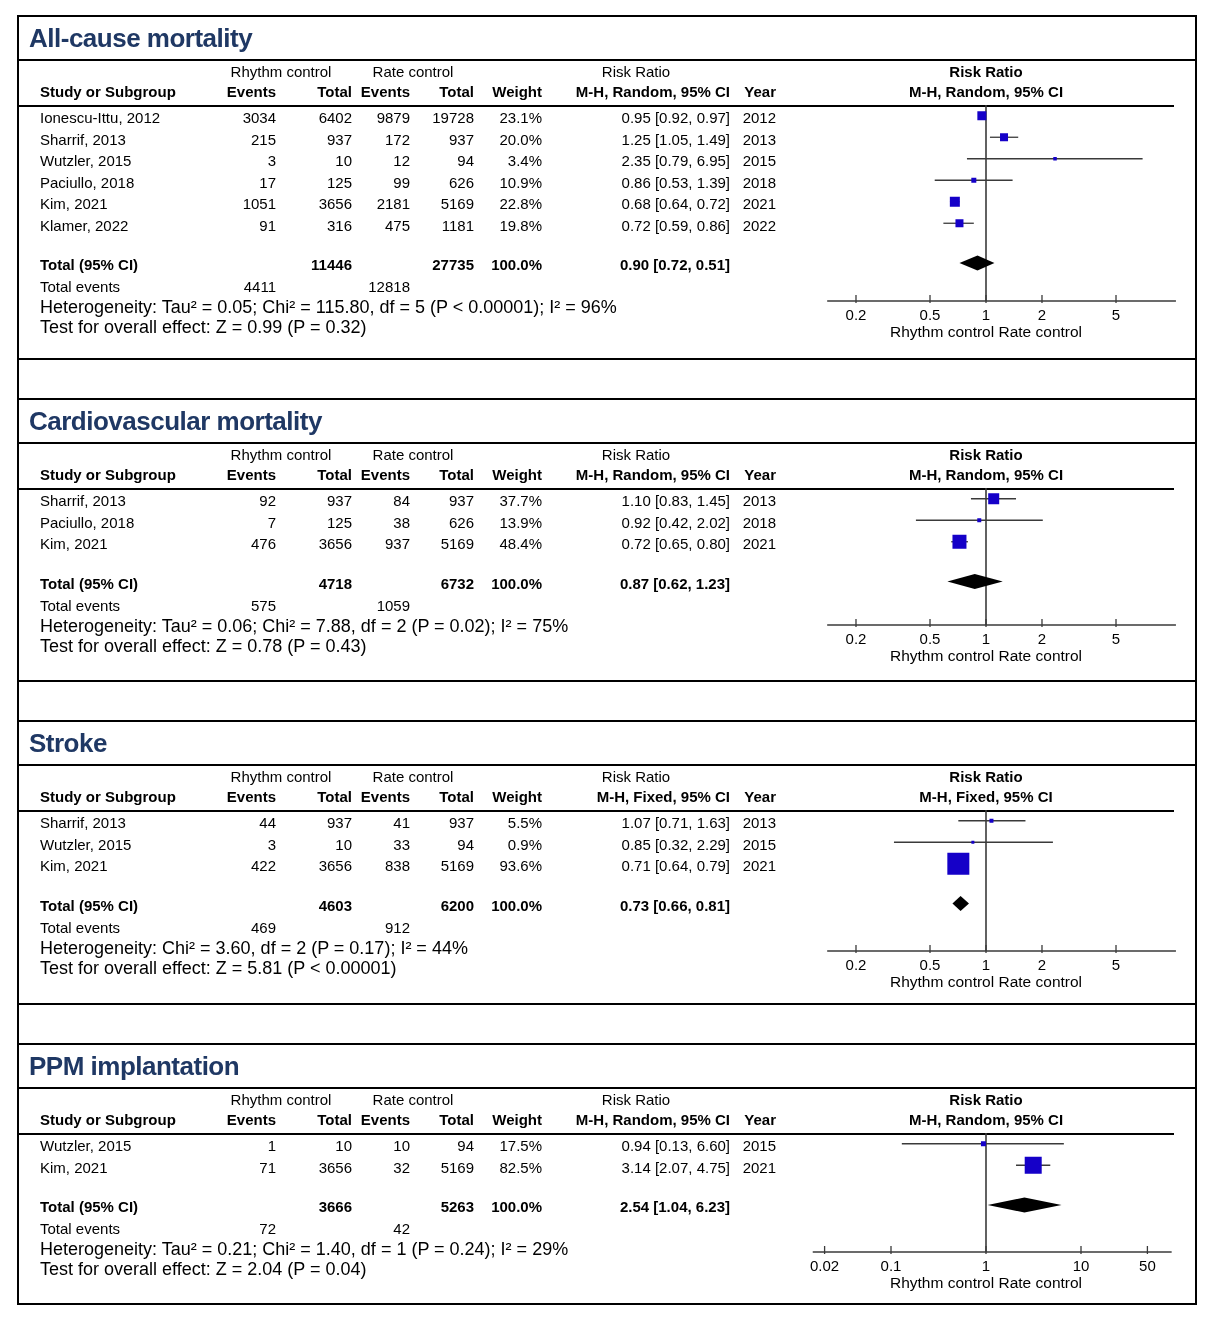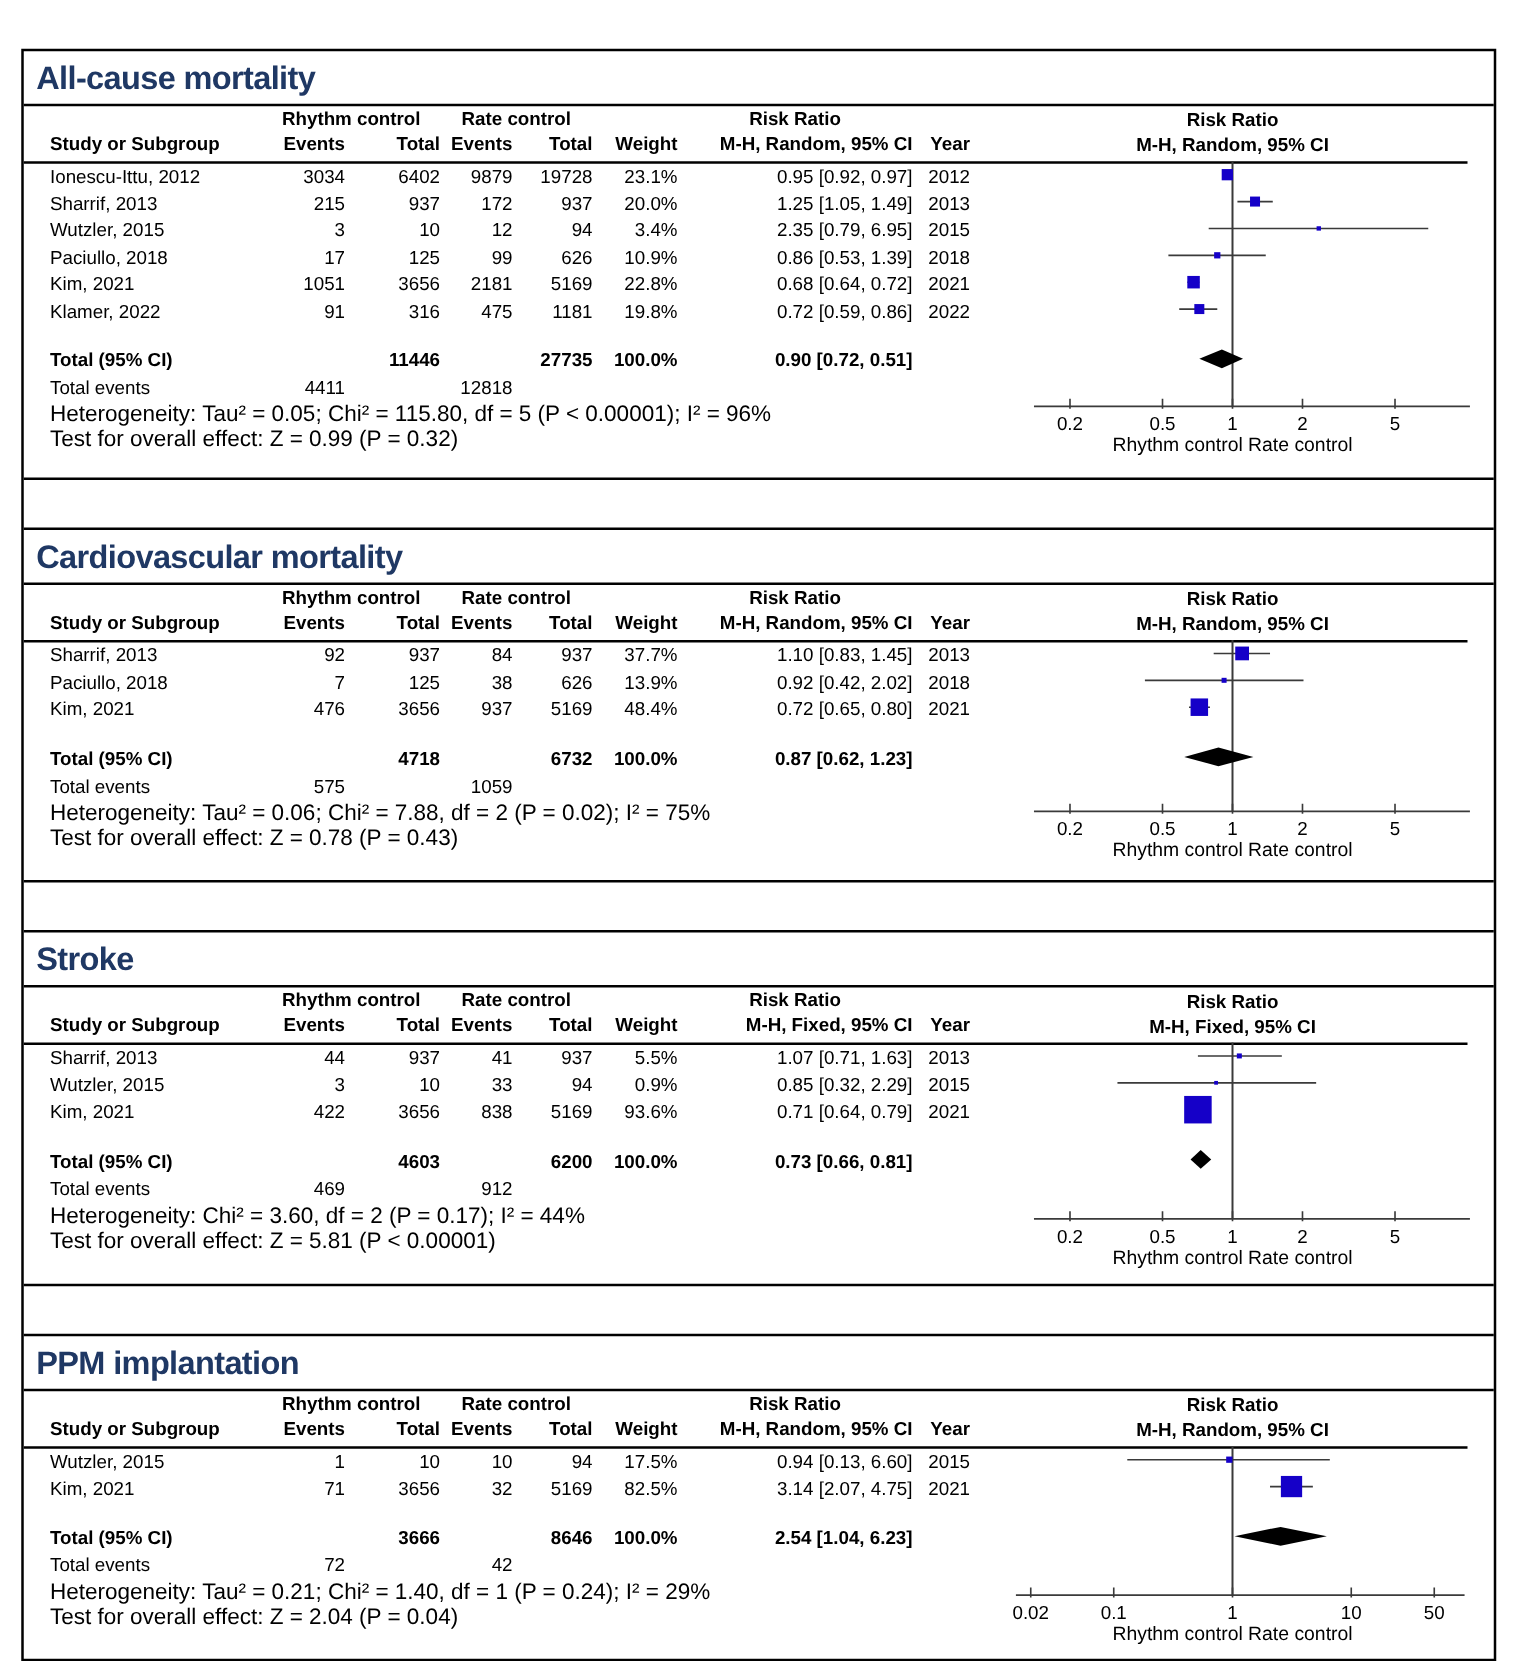--- a/index.html
+++ b/index.html
@@ -1,26 +1,26 @@
 <!DOCTYPE html>
 <html><head>
 <meta charset="utf-8">
 <style>
   html,body{margin:0;padding:0;background:#fff;}
   body{width:1215px;height:1329px;position:relative;font-family:"Liberation Sans",sans-serif;color:#000;}
-  #figure{position:absolute;left:17px;top:15px;width:1180px;height:1290px;border:2px solid #000;box-sizing:border-box;background:#fff;margin-top:24px;}
+  #figure{position:absolute;left:17px;top:15px;width:1180px;height:1290px;border:2px solid #000;box-sizing:border-box;background:#fff;}
   .panel{box-sizing:border-box;border-bottom:2px solid #000;}
   .panel:last-child{border-bottom:none;border-radius:15px;}
   .spacer{box-sizing:border-box;height:40px;border-bottom:2px solid #000;}
   .panel-title{height:42px;line-height:42px;border-bottom:2px solid #000;box-sizing:content-box;
     font-size:26px;font-weight:bold;color:#1f3864;padding-left:10px;letter-spacing:-0.5px;}
   .panel-content{position:relative;}
   .rows{padding-left:21px;}
   .grid-row{display:grid;grid-template-columns:170px 66px 76px 58px 64px 68px 188px 46px;font-size:15px;}
-  .h1{height:20px;line-height:22px;font-weight:bold;}
+  .h1{height:20px;line-height:22px;font-weight:normal;}
   .h2{height:24px;line-height:22px;font-weight:bold;}
   .thead{border-bottom:2px solid #000;width:1155px;box-sizing:border-box;}
   .study-row{height:21.5px;line-height:21.5px;}
   .blank-row{height:18px;}
   .total-row{height:22px;line-height:22px;font-weight:bold;}
   .events-row{height:21px;line-height:21px;}
   .text-row{height:20px;line-height:20px;font-size:18px;padding-left:21px;max-width:740px;white-space:nowrap;}
   .text-row.last{height:21px;line-height:21px;}
   .r{text-align:right;}
   .ctr{text-align:center;}
@@ -395,21 +395,21 @@
             <div class="r">5169</div>
             <div class="r">82.5%</div>
             <div class="r">3.14 [2.07, 4.75]</div>
             <div class="r">2021</div>
           </div>
         </div>
       <div class="blank-row"></div>
       <div class="grid-row total-row rows">
         <div>Total (95% CI)</div>
         <div class="gc3 r">3666</div>
-        <div class="gc5 r">8646</div>
+        <div class="gc5 r">5263</div>
         <div class="gc6 r">100.0%</div>
         <div class="gc7 r">2.54 [1.04, 6.23]</div>
       </div>
       <div class="grid-row events-row rows">
         <div>Total events</div>
         <div class="gc2 r">72</div>
         <div class="gc4 r">42</div>
       </div>
       <div class="text-row">Heterogeneity: Tau² = 0.21; Chi² = 1.40, df = 1 (P = 0.24); I² = 29%</div>
       <div class="text-row last">Test for overall effect: Z = 2.04 (P = 0.04)</div>

